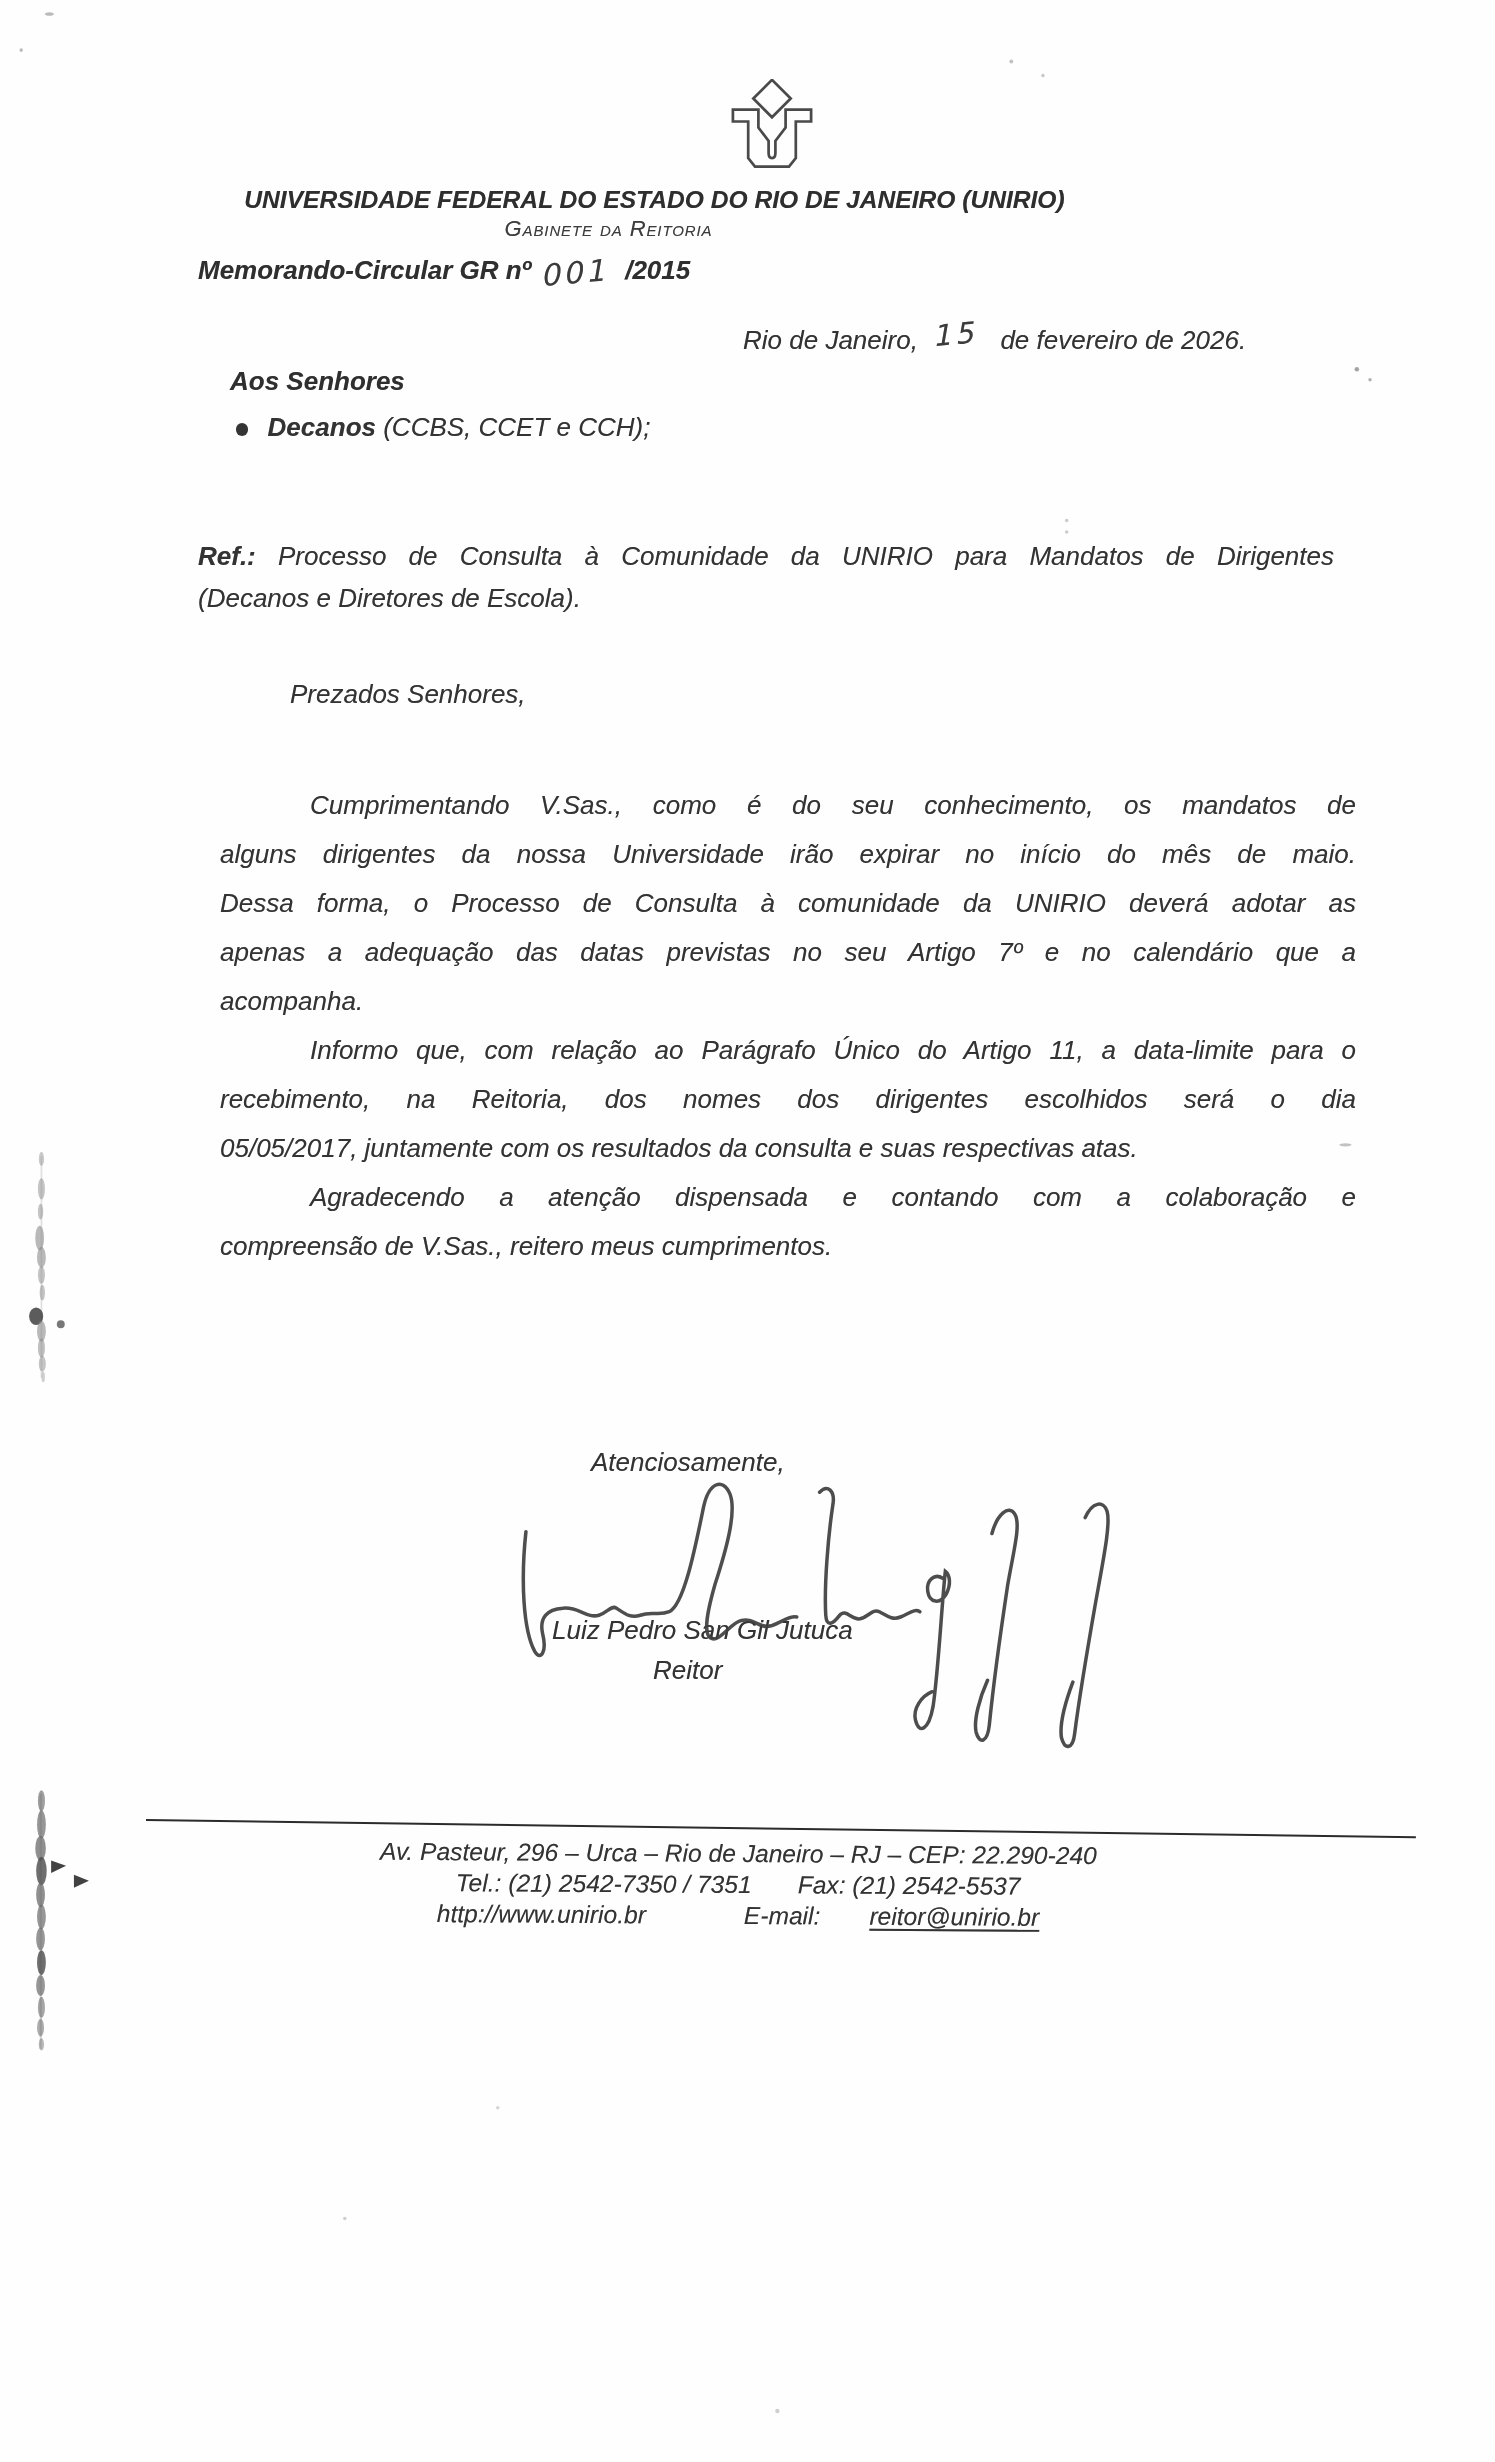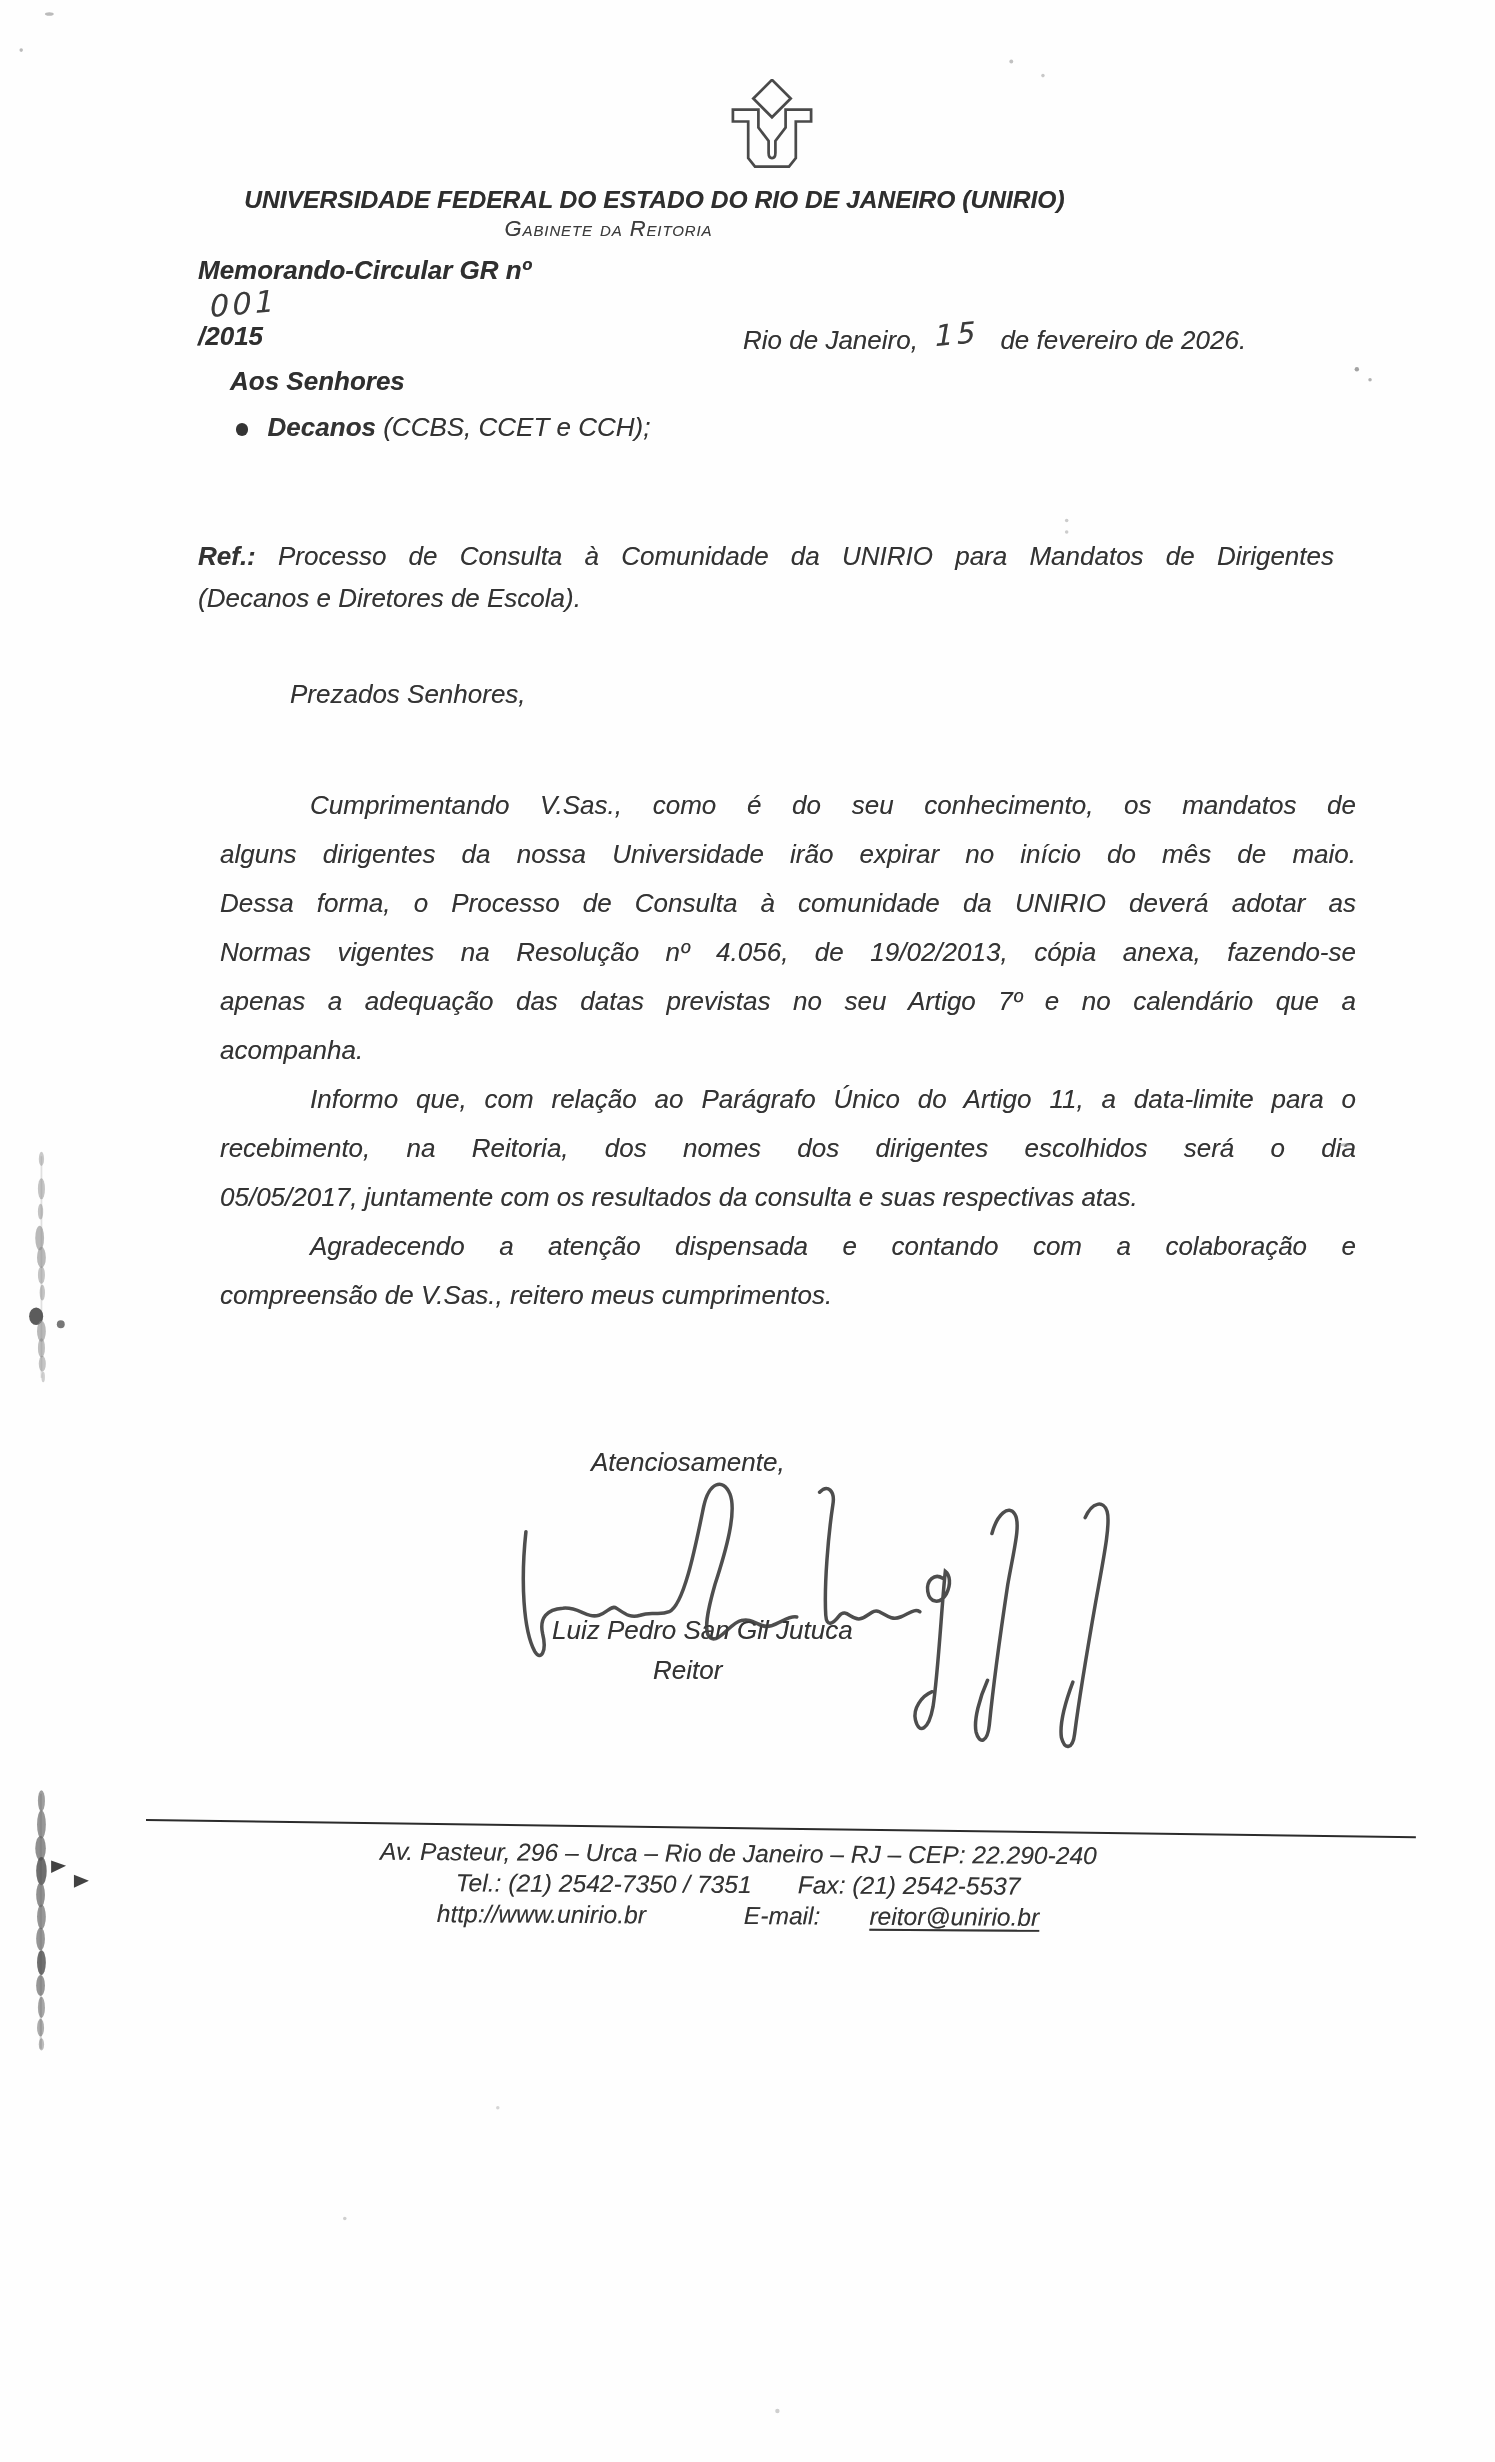--- a/index.html
+++ b/index.html
@@ -9,21 +9,21 @@
     font-family:"Liberation Sans", sans-serif;
     color:#333;
   }
   .abs{position:absolute;}
   .b{font-weight:bold;}
   .doc{position:absolute;inset:0;text-shadow:0 0 0.5px rgba(45,45,45,.38);font-style:italic;}
   
   .university{left:0;top:186px;width:1495px;text-align:center;font-size:24.6px;font-weight:bold;color:#2e2e2e;transform:translateX(-93px);}
   .office{left:0;top:216px;width:1495px;text-align:center;font-size:22px;font-variant:small-caps;letter-spacing:0.9px;color:#3c3c3c;transform:translateX(-139px);}
   
-  .memoline{left:198px;top:255px;display:flex;align-items:flex-start;font-size:26px;font-weight:bold;color:#2f2f2f;flex-direction:column;}
+  .memoline{left:198px;top:255px;display:flex;align-items:flex-start;font-size:26px;font-weight:bold;color:#2f2f2f;}
   .handwrit{font-family:"DejaVu Sans",sans-serif;font-weight:400;color:#3b3b3b;transform:rotate(-5deg) skewX(-4deg);letter-spacing:3.5px;display:inline-block;}
   .memoline .handwrit{font-size:30px;margin:0 14px 0 12.3px;position:relative;top:0px;}
   
   .dateline{left:743px;top:325px;display:flex;align-items:flex-start;font-size:26px;color:#333;}
   .dateline .handwrit{font-size:29px;margin:0 21px 0 17.6px;position:relative;top:-8px;}
   
   .aos{left:230px;top:366px;font-size:26px;font-weight:bold;color:#2f2f2f;}
   .bulletrow{left:236px;top:412px;display:flex;align-items:flex-start;font-size:26px;color:#333;}
   .bdot{width:12.3px;height:12.3px;border-radius:50%;background:#343434;margin:11.4px 19.3px 0 0;flex:none;}
   
@@ -85,21 +85,20 @@
     <div class="rln j"><span class="b">Ref.:</span><span> Processo de Consulta à Comunidade da UNIRIO para Mandatos de Dirigentes</span></div>
     <div class="rln">(Decanos e Diretores de Escola).</div>
   </div>
 
   <div class="abs salut">Prezados Senhores,</div>
 
   <div class="abs bodyblock">
     <div class="ln j ind">Cumprimentando V.Sas., como é do seu conhecimento, os mandatos de</div>
     <div class="ln j">alguns dirigentes da nossa Universidade irão expirar no início do mês de maio.</div>
     <div class="ln j">Dessa forma, o Processo de Consulta à comunidade da UNIRIO deverá adotar as</div>
-    <div class="ln j">Normas vigentes na Resolução nº 4.056, de 19/02/2013, cópia anexa, fazendo-se</div>
     <div class="ln j">apenas a adequação das datas previstas no seu Artigo 7º e no calendário que a</div>
     <div class="ln">acompanha.</div>
     <div class="ln j ind">Informo que, com relação ao Parágrafo Único do Artigo 11, a data-limite para o</div>
     <div class="ln j">recebimento, na Reitoria, dos nomes dos dirigentes escolhidos será o dia</div>
     <div class="ln">05/05/2017, juntamente com os resultados da consulta e suas respectivas atas.</div>
     <div class="ln j ind">Agradecendo a atenção dispensada e contando com a colaboração e</div>
     <div class="ln">compreensão de V.Sas., reitero meus cumprimentos.</div>
   </div>
 
   <div class="abs vale">Atenciosamente,</div>

